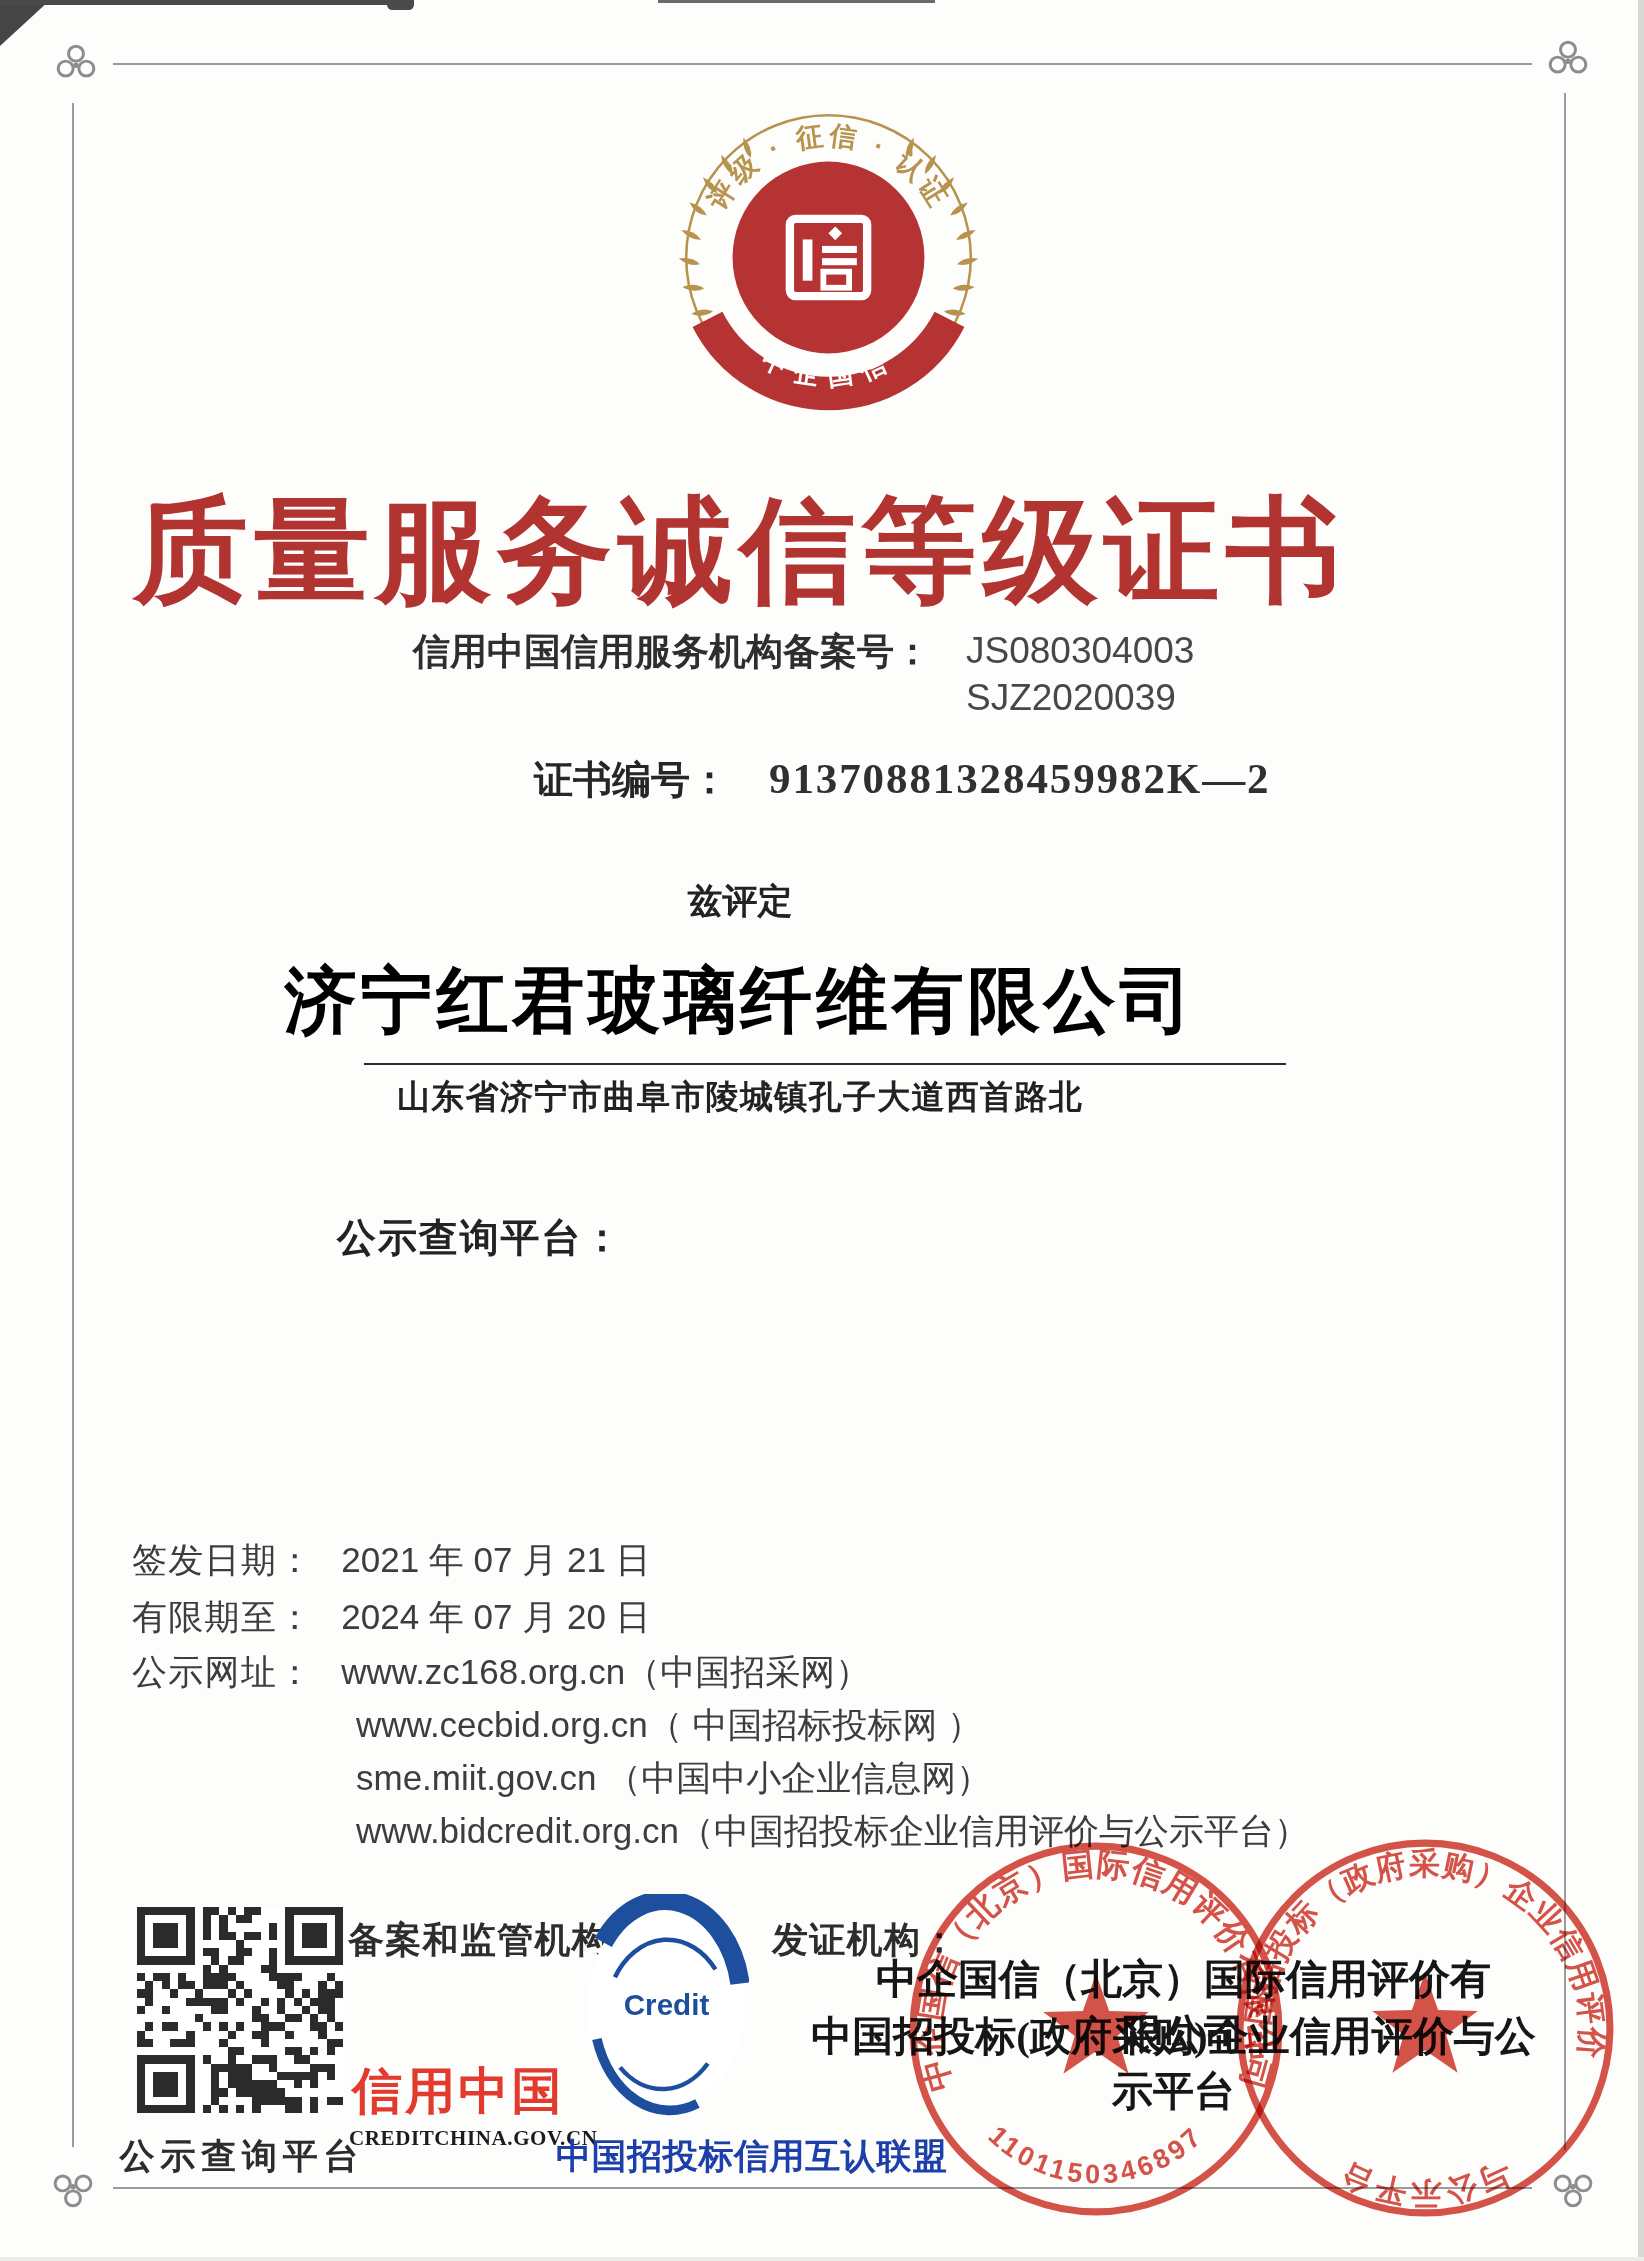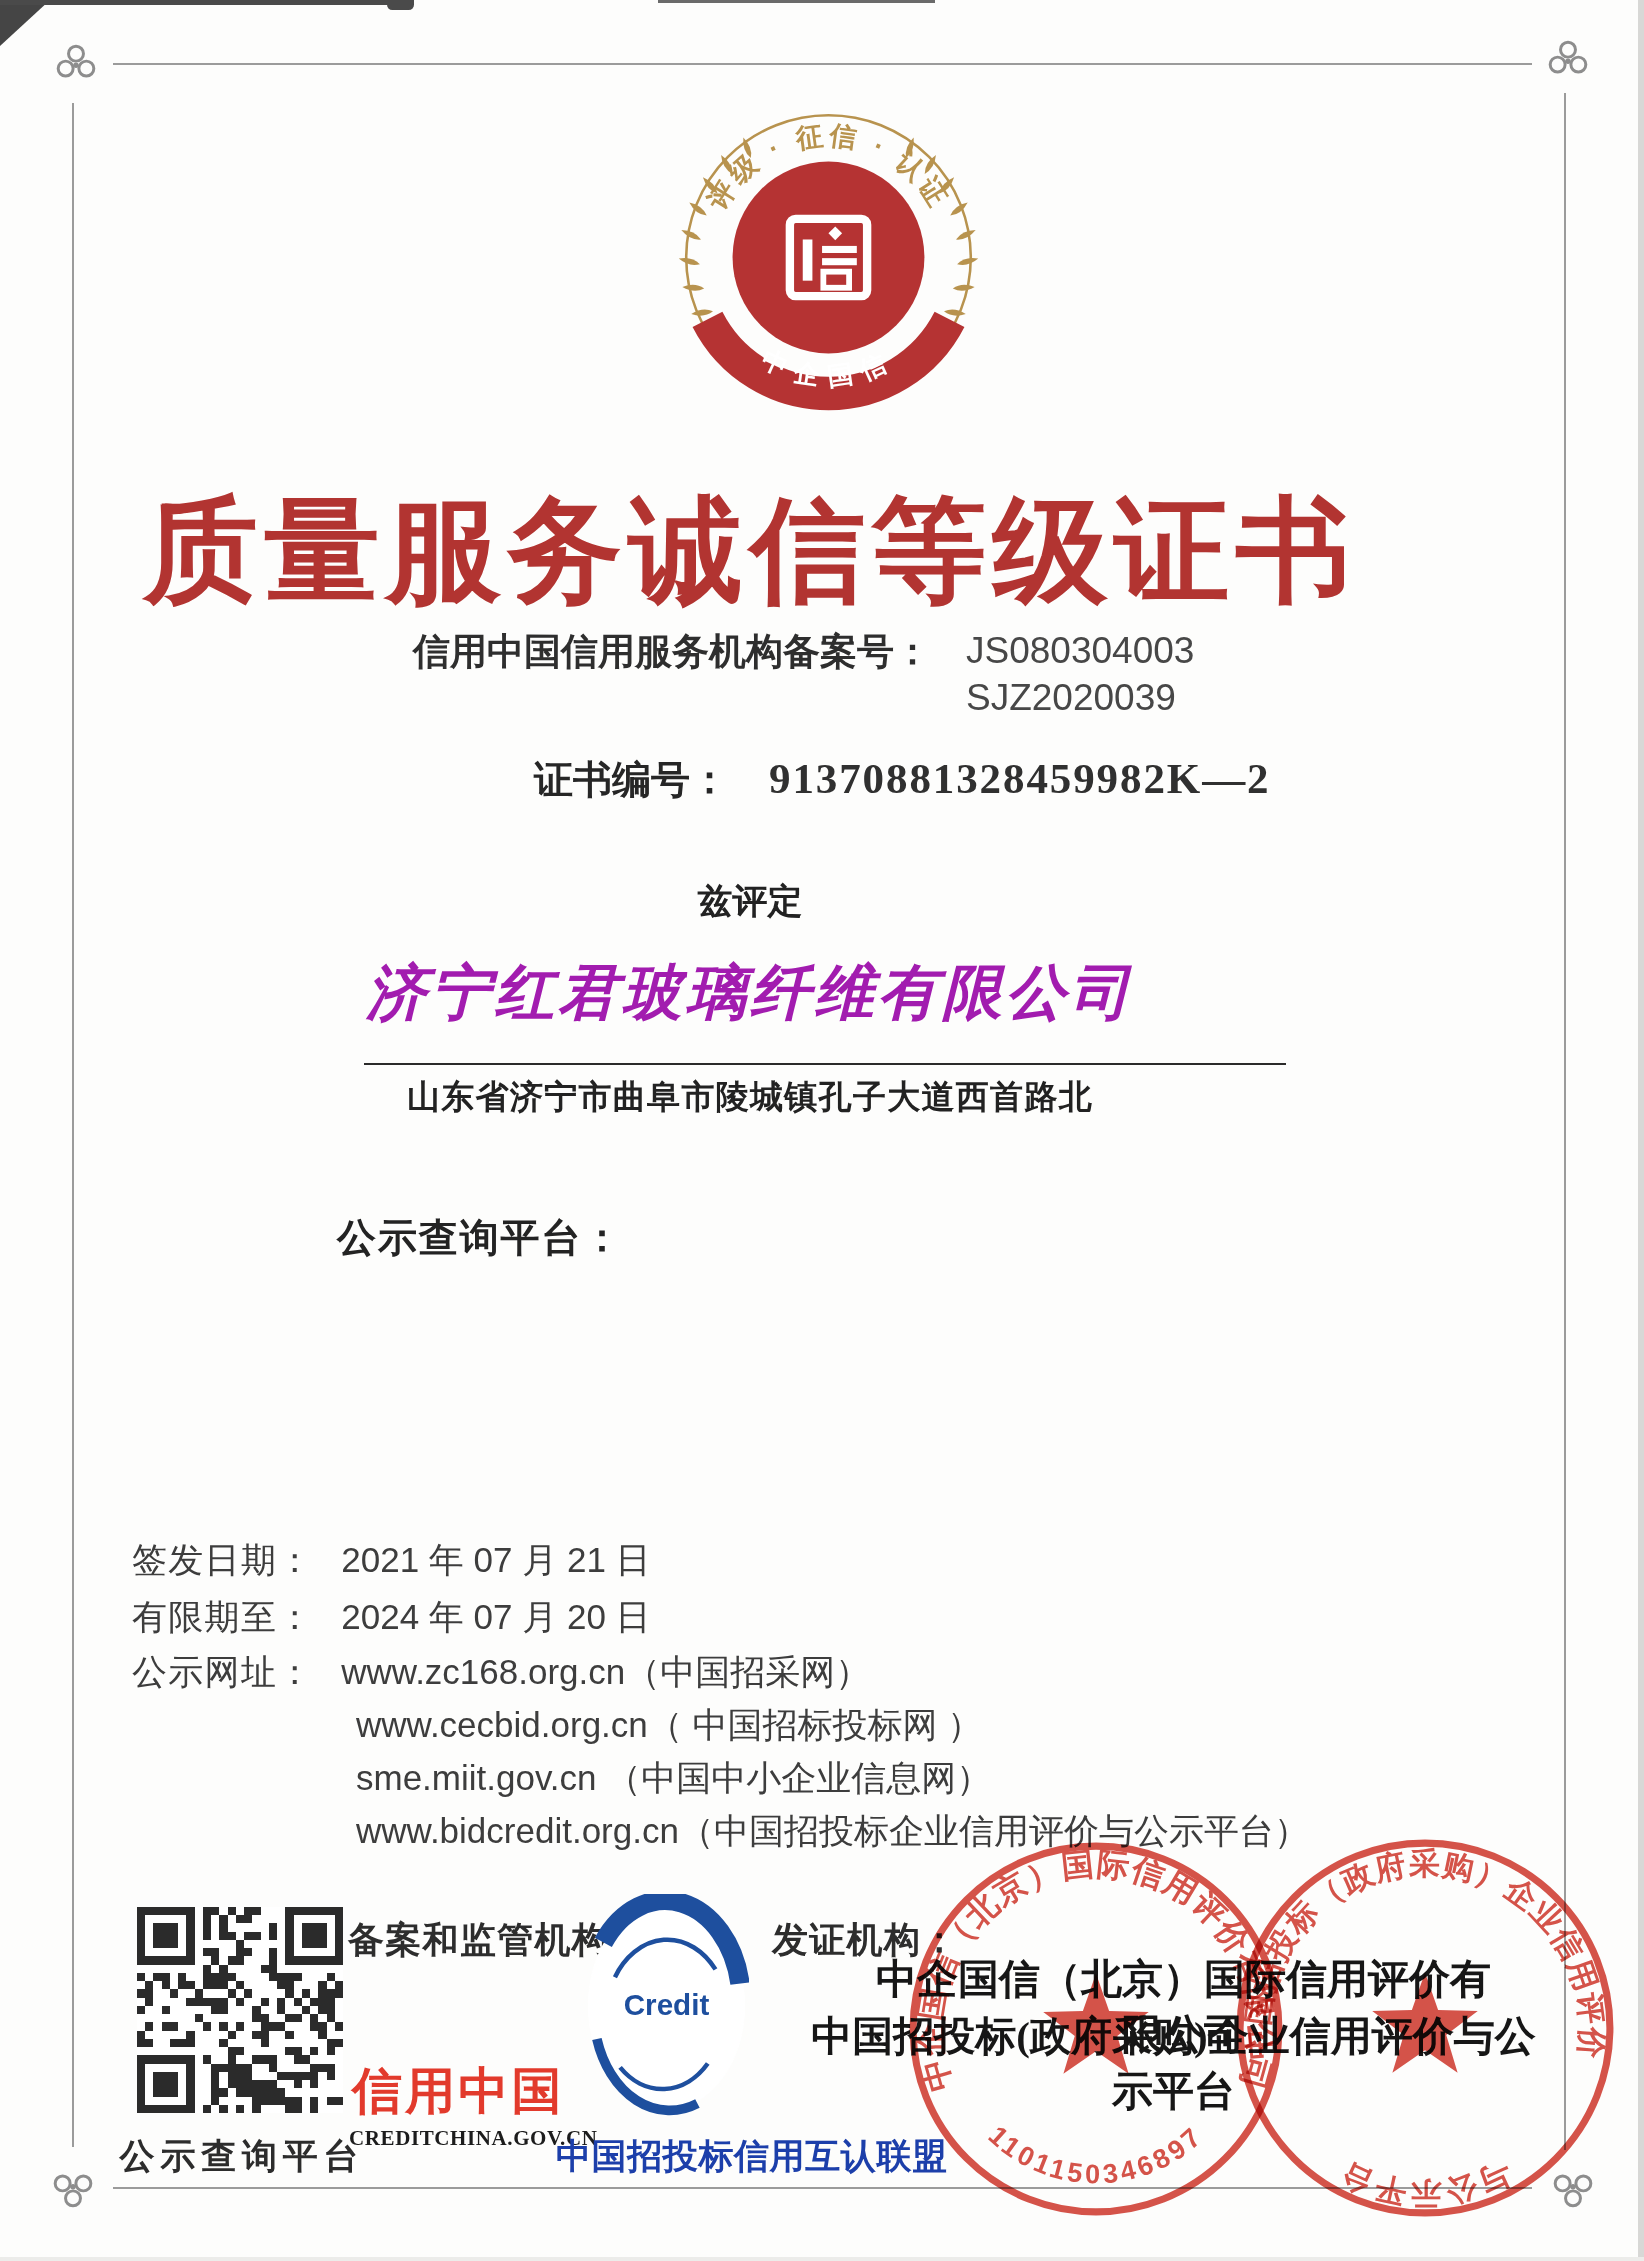--- a/index.html
+++ b/index.html
@@ -1,19 +1,19 @@
 <!DOCTYPE html>
 <html style="font-size:10.3px"><head>
 <meta charset="utf-8">
 <style>
   html,body{margin:0;padding:0;background:#ffffff;}
   #page{position:relative;width:1644px;height:2261px;background:#fdfdfc;overflow:hidden;
         font-family:"Liberation Sans",sans-serif;}
   .abs{position:absolute;}
-  .ctr{left:18px;width:1464px;text-align:center;}
+  .ctr{left:8px;width:1464px;text-align:center;}
   
   #art-tl{left:0;top:0;width:0;height:0;border-top:46px solid #454545;border-right:50px solid transparent;}
   #art-topstrip{left:0;top:0;width:413px;height:4.5px;background:#4a4a4a;}
   #art-topnub{left:387px;top:0;width:27px;height:10.3px;background:#4a4a4a;border-radius:0 0 5.2px 5.2px;}
   #art-topstrip2{left:658px;top:0;width:277px;height:3.2px;background:#6a6a6a;}
   #art-right{right:0;top:0;width:6.4px;height:2261px;background:#d8d8d6;}
   #art-bottom{left:0;bottom:0;width:1644px;height:3.9px;background:#ececea;}
   
   .frame{background:#9b9b9b;}
   #fr-top{left:113px;top:63px;width:1419px;height:1.9px;}
@@ -22,21 +22,21 @@
   #fr-right{left:1564px;top:93px;width:1.9px;height:2057px;}
   .orn{width:46px;height:46px;}
   
   #title{top:474px;font-size:115px;font-weight:bold;color:#b23431;letter-spacing:6.4px;}
   #record{top:627px;left:413px;font-size:37px;color:#2e2e2e;}
   #record b{font-weight:700;}
   #record .vals{display:inline-block;vertical-align:top;margin-left:35px;color:#474747;font-weight:400;line-height:1.28;text-align:left;}
   #certno{top:753px;left:534px;font-family:"Liberation Serif",serif;font-size:39px;font-weight:bold;color:#262626;}
   #certno .v{font-weight:600;font-size:43px;letter-spacing:1.9px;margin-left:40px;color:#303030;}
   #hereby{top:878px;font-family:"Liberation Serif",serif;font-size:35px;font-weight:bold;color:#222;}
-  #company{top:953px;font-family:"Liberation Serif",serif;font-size:60px;font-weight:bold;color:#a21caf;letter-spacing:3.9px;font-style:italic;}
+  #company{top:953px;font-family:"Liberation Serif",serif;font-size:72px;font-weight:bold;color:#000000;letter-spacing:3.9px;}
   #company-underline{left:364px;top:1063px;width:922px;height:1.9px;background:#2a2a2a;}
   #address{top:1075px;font-family:"Liberation Serif",serif;font-size:33px;font-weight:bold;color:#222;letter-spacing:1.3px;}
   #grade-label{top:1211px;left:337px;font-size:39px;font-weight:bold;color:#232323;letter-spacing:1.9px;}
   #aaa-line{top:1317px;color:#bf3430;white-space:nowrap;}
   #aaa-line .aaa{font-family:"Liberation Serif",serif;font-weight:bold;font-size:141px;letter-spacing:6.4px;}
   #aaa-line .rest{font-family:"Liberation Sans",sans-serif;font-weight:bold;font-size:129px;letter-spacing:2.6px;margin-left:24.5px;}
   .info{left:132px;font-size:35px;color:#3d3d3d;white-space:nowrap;}
   .info .lab{letter-spacing:1.3px;}
   .info .val{margin-left:18px;}
   #url2,#url3,#url4{left:356px;}

